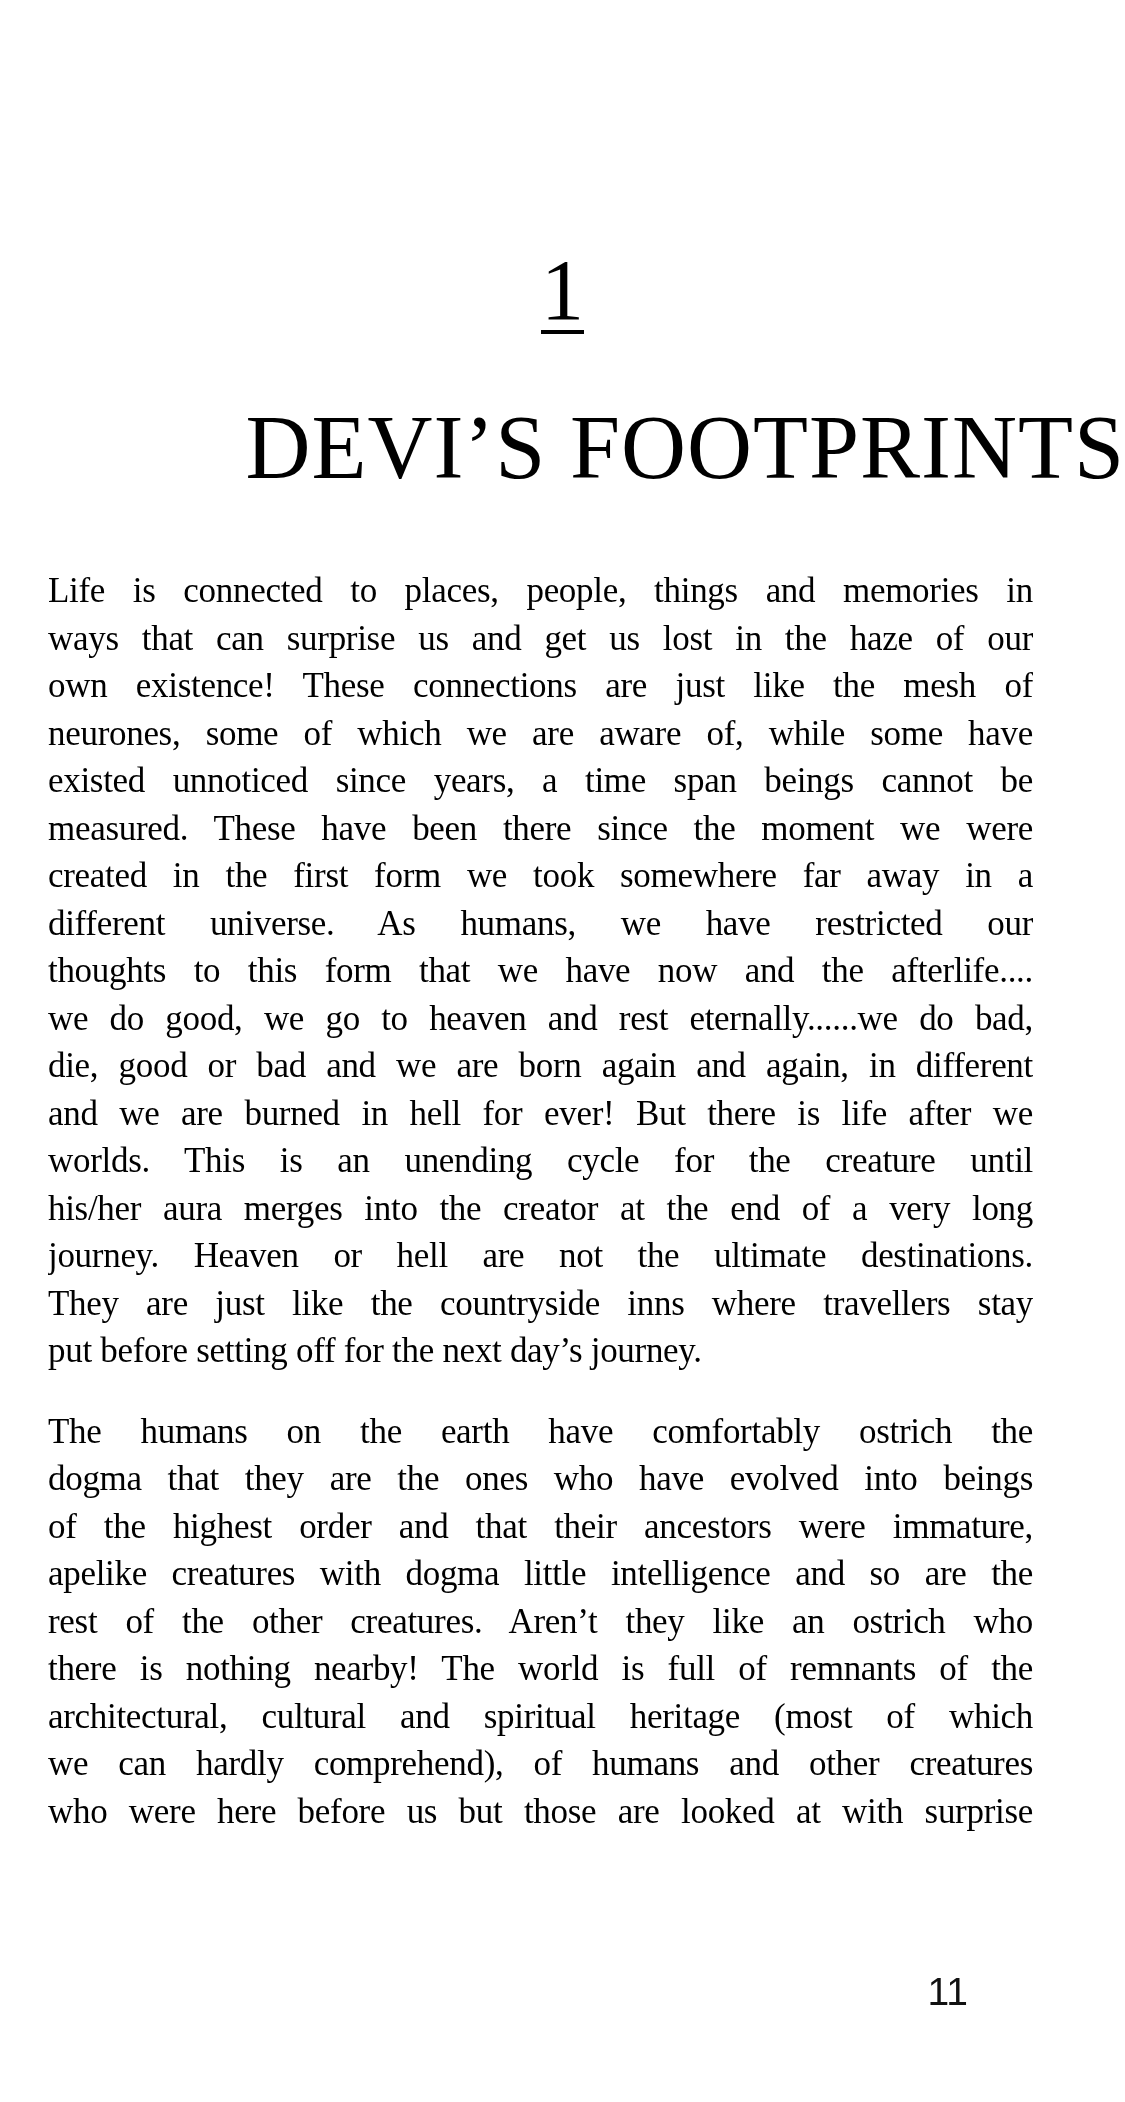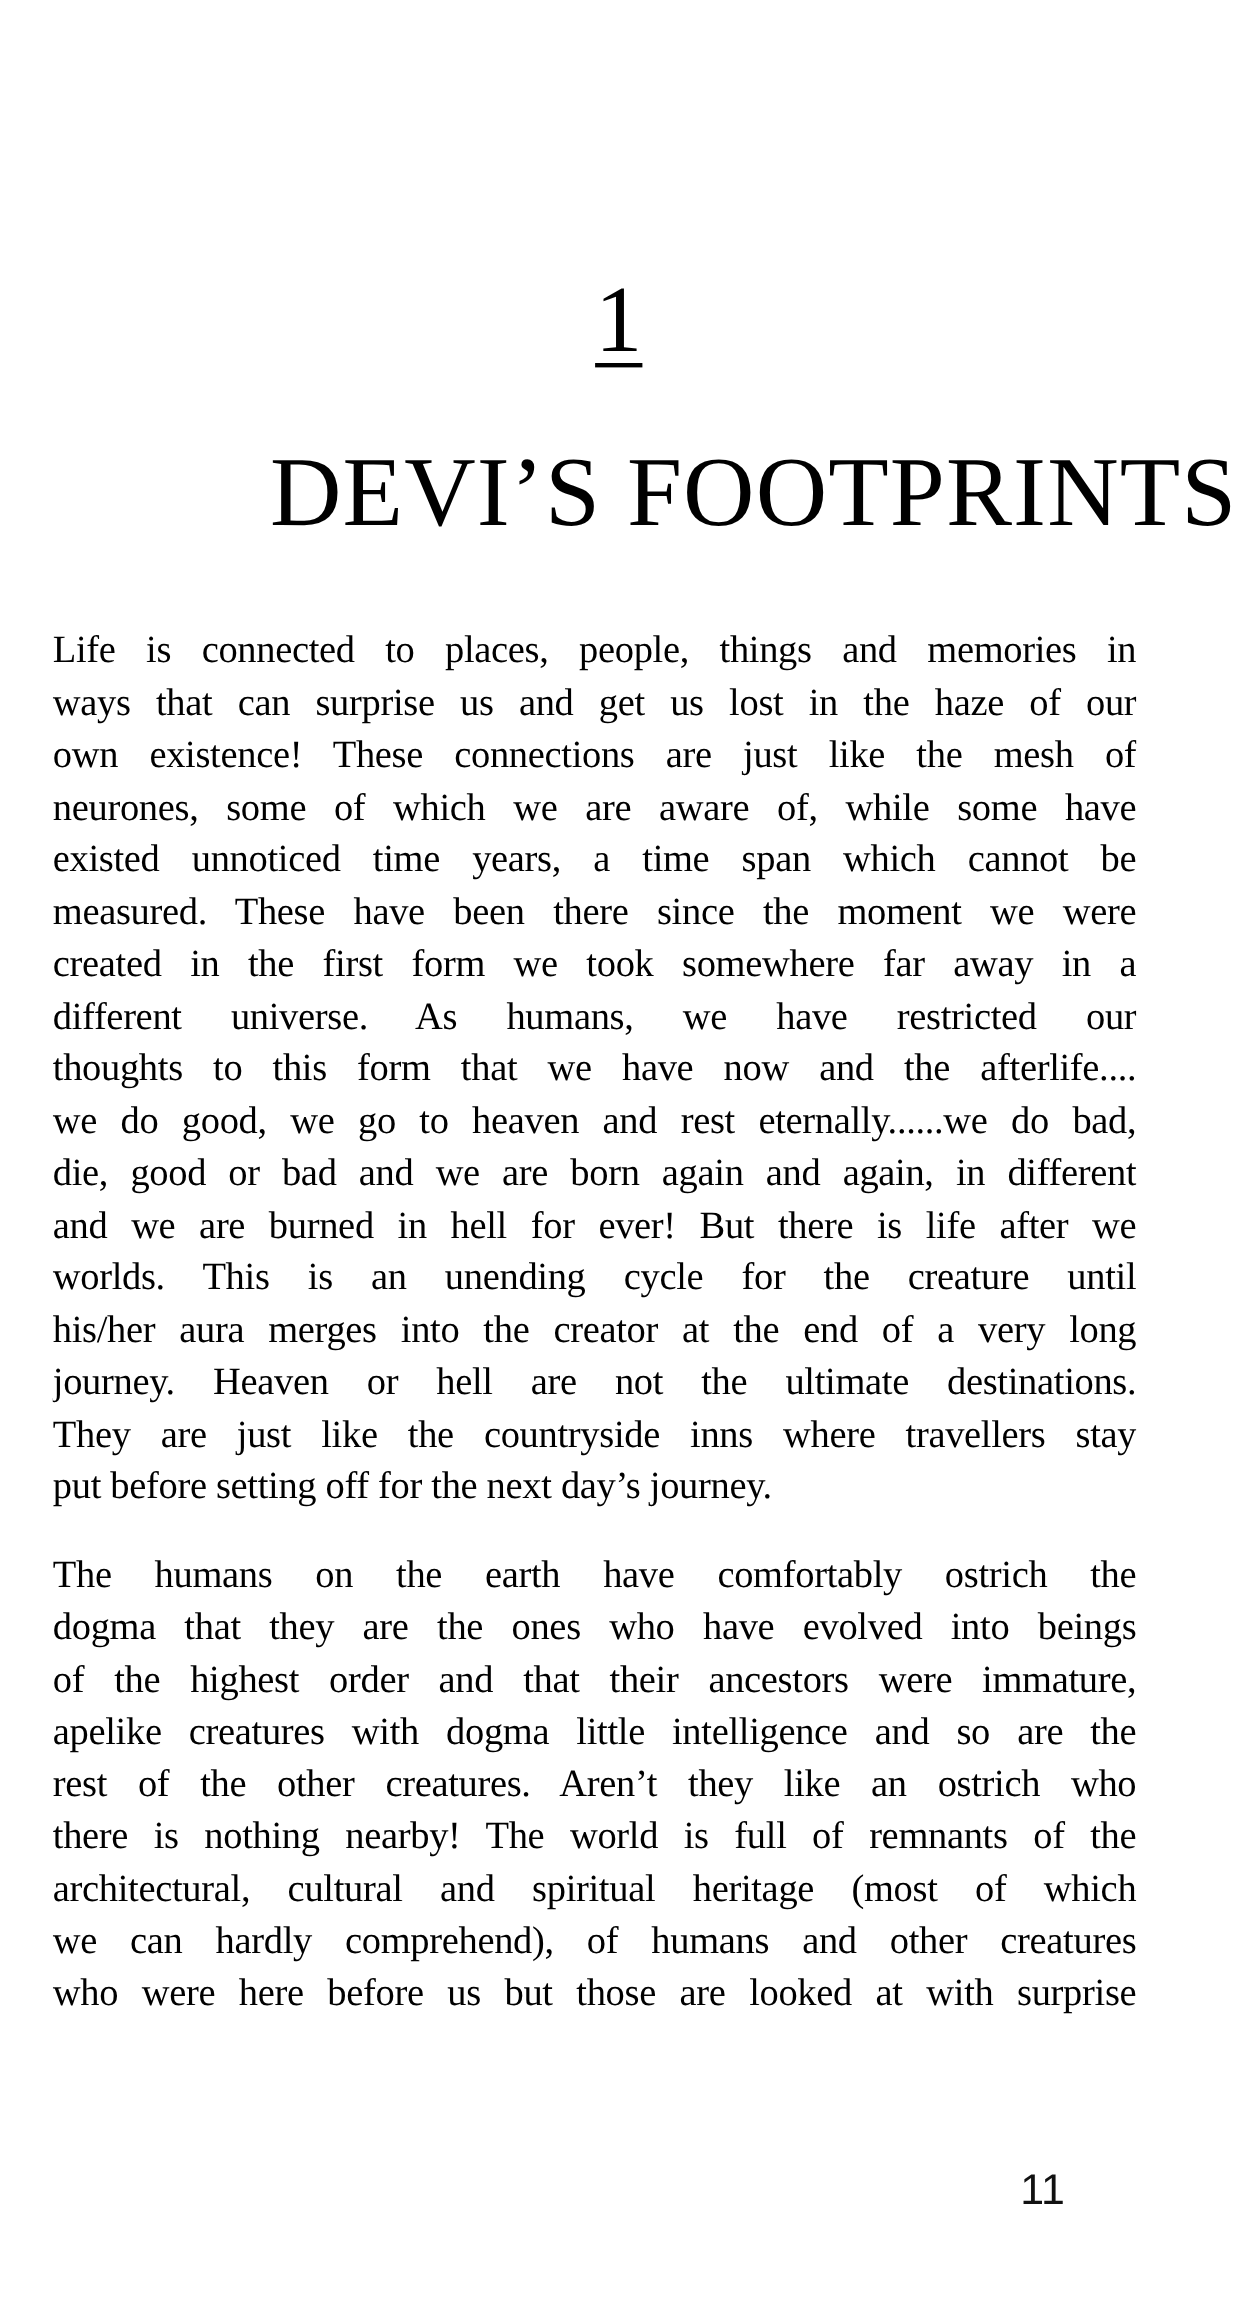--- a/index.html
+++ b/index.html
@@ -85,21 +85,21 @@
   </div>
 
   <div class="chapter-title">DEVI’S FOOTPRINTS</div>
 
   <div class="body-text">
       <div class="paragraph">
         <div class="line">Life is connected to places, people, things and memories in</div>
         <div class="line">ways that can surprise us and get us lost in the haze of our</div>
         <div class="line">own existence! These connections are just like the mesh of</div>
         <div class="line">neurones, some of which we are aware of, while some have</div>
-        <div class="line">existed unnoticed time years, a time span which cannot be</div>
+        <div class="line">existed unnoticed since years, a time span beings cannot be</div>
         <div class="line">measured. These have been there since the moment we were</div>
         <div class="line">created in the first form we took somewhere far away in a</div>
         <div class="line">different universe. As humans, we have restricted our</div>
         <div class="line">thoughts to this form that we have now and the afterlife....</div>
         <div class="line">we do good, we go to heaven and rest eternally......we do bad,</div>
         <div class="line">die, good or bad and we are born again and again, in different</div>
         <div class="line">and we are burned in hell for ever! But there is life after we</div>
         <div class="line">worlds. This is an unending cycle for the creature until</div>
         <div class="line">his/her aura merges into the creator at the end of a very long</div>
         <div class="line">journey. Heaven or hell are not the ultimate destinations.</div>

